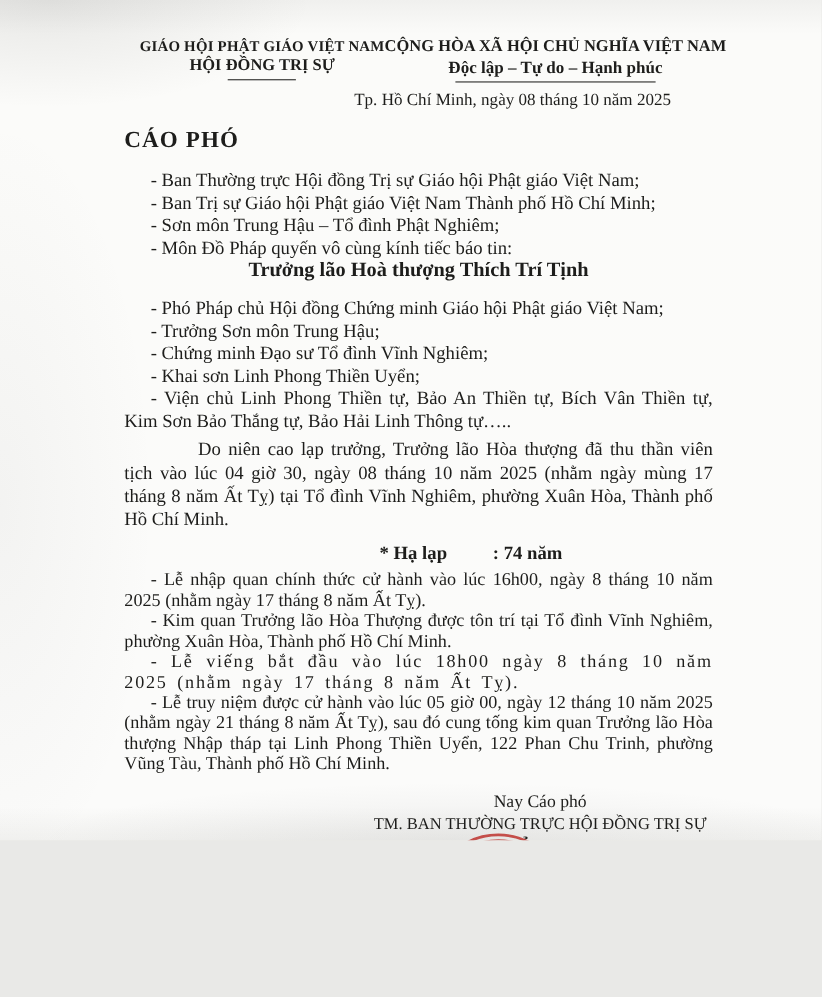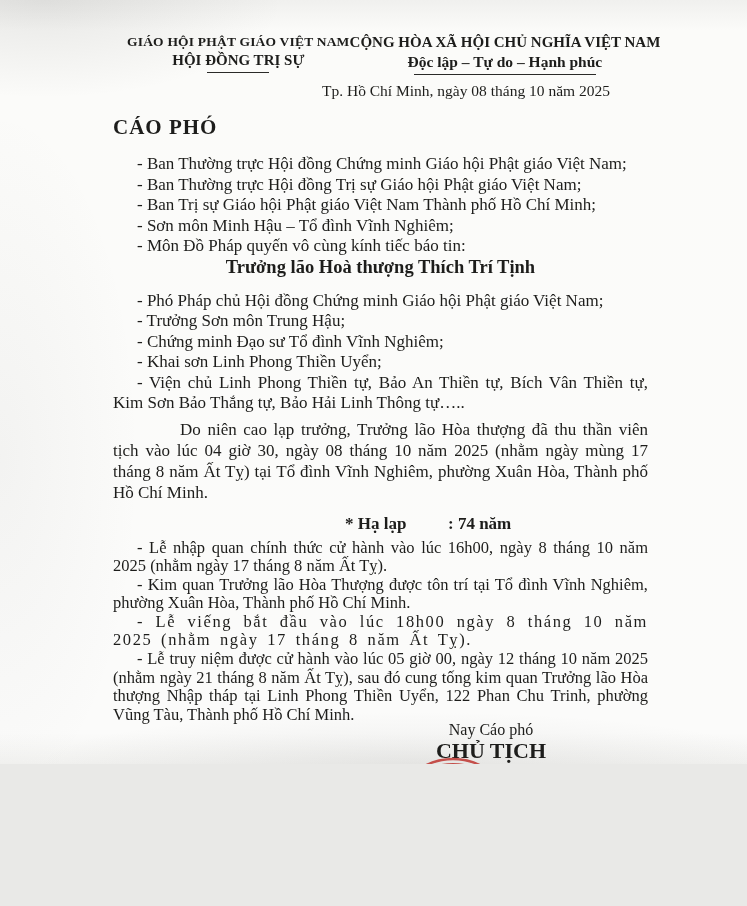--- a/index.html
+++ b/index.html
@@ -66,24 +66,23 @@
       <div class="nat-line2">Độc lập – Tự do – Hạnh phúc</div>
       <div class="rule-lg"></div>
     </div>
   </div>
 
   <div class="dateline">Tp. Hồ Chí Minh, ngày 08 tháng 10 năm 2025</div>
 
   <div class="doc-title">CÁO PHÓ</div>
 
   <div class="list1">
-    <p>- Ban Thường trực Hội đồng Chứng minh Giáo hội Phật giáo Việt Nam;</p>
     <p>- Ban Thường trực Hội đồng Trị sự Giáo hội Phật giáo Việt Nam;</p>
     <p>- Ban Trị sự Giáo hội Phật giáo Việt Nam Thành phố Hồ Chí Minh;</p>
-    <p>- Sơn môn Minh Hậu – Tổ đình Vĩnh Nghiêm;</p>
+    <p>- Sơn môn Trung Hậu – Tổ đình Phật Nghiêm;</p>
     <p>- Môn Đồ Pháp quyến vô cùng kính tiếc báo tin:</p>
   </div>
 
   <div class="name-heading">Trưởng lão Hoà thượng Thích Trí Tịnh</div>
 
   <div class="list2">
     <p>- Phó Pháp chủ Hội đồng Chứng minh Giáo hội Phật giáo Việt Nam;</p>
     <p>- Trưởng Sơn môn Trung Hậu;</p>
     <p>- Chứng minh Đạo sư Tổ đình Vĩnh Nghiêm;</p>
     <p>- Khai sơn Linh Phong Thiền Uyển;</p>
@@ -100,20 +99,21 @@
 
   <div class="ceremony-list">
     <p>- Lễ nhập quan chính thức cử hành vào lúc 16h00, ngày 8 tháng 10 năm 2025 (nhằm ngày 17 tháng 8 năm Ất Tỵ).</p>
     <p>- Kim quan Trưởng lão Hòa Thượng được tôn trí tại Tổ đình Vĩnh Nghiêm, phường Xuân Hòa, Thành phố Hồ Chí Minh.</p>
     <p>- Lễ viếng bắt đầu vào lúc 18h00 ngày 8 tháng 10 năm 2025 (nhằm ngày 17 tháng 8 năm Ất Tỵ).</p>
     <p>- Lễ truy niệm được cử hành vào lúc 05 giờ 00, ngày 12 tháng 10 năm 2025 (nhằm ngày 21 tháng 8 năm Ất Tỵ), sau đó cung tống kim quan Trưởng lão Hòa thượng Nhập tháp tại Linh Phong Thiền Uyển, 122 Phan Chu Trinh, phường Vũng Tàu, Thành phố Hồ Chí Minh.</p>
   </div>
 
   <div class="signoff">
     <div class="l1">Nay Cáo phó</div>
+    <div class="l2">TM. BAN THƯỜNG TRỰC HỘI ĐỒNG TRỊ SỰ</div>
     <div class="l3">CHỦ TỊCH</div>
   </div>
 
   <div class="seal-wrap">
     <svg width="124" height="124" viewBox="0 0 124 124">
       <defs>
         <path id="arcTop" d="M 18.8,77.7 A 46,46 0 1 1 105.2,77.7" fill="none"></path>
         <path id="arcBot" d="M 18.7,87 A 50,50 0 0 0 105.3,87" fill="none"></path>
       </defs>
       <circle cx="62" cy="62" r="60" fill="none" stroke="#c03a35" stroke-width="2.4"></circle>

